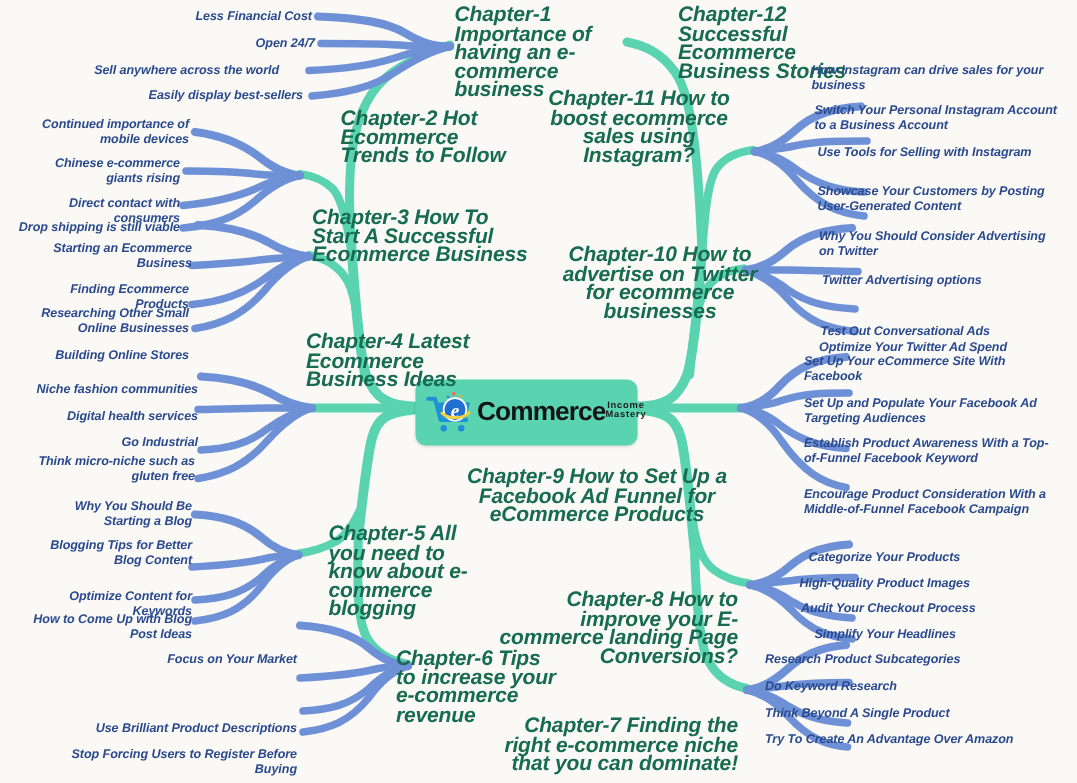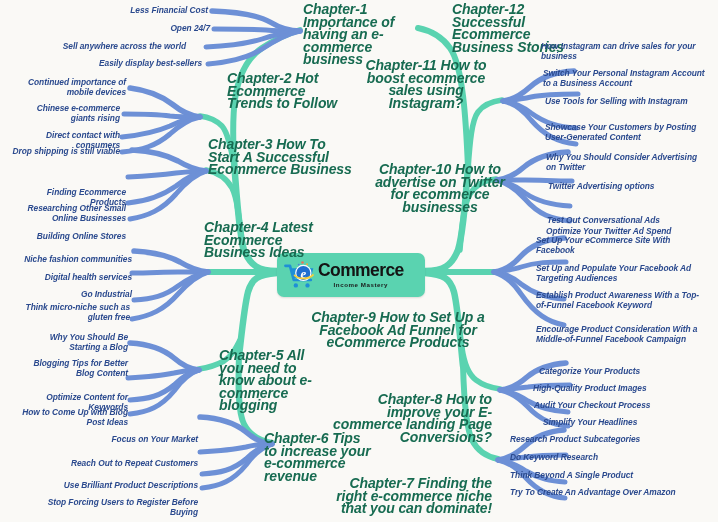--- a/index.html
+++ b/index.html
@@ -46,21 +46,21 @@
     position:absolute;
     left:277px;top:253px;
     width:148px;height:44px;
     background:#5ad3b0;
     border-radius:7px;
     display:flex;align-items:center;justify-content:flex-start;
     box-shadow:0 1px 2px rgba(0,0,0,.12);
   }
   #center-inner{display:flex;align-items:center;gap:1px;padding-left:6px;}
   .cart-wrap{position:relative;width:34px;height:30px;flex:0 0 auto;}
-  .logo-text{display:flex;flex-direction:column;line-height:1;}
+  .logo-text{display:flex;flex-direction:row;line-height:1;}
   .logo-main{
     font-size:17.5px;font-weight:bold;color:#141414;
     letter-spacing:-0.6px;font-family:"Liberation Sans",sans-serif;
   }
   .logo-sub{
     font-size:6.2px;font-weight:bold;color:#1b1b1b;
     letter-spacing:0.55px;text-align:center;margin-top:2px;
   }
 </style>
 </head>
@@ -208,36 +208,36 @@
   <div class="lbl leaf r" style="left:60px;top:5px;width:148px;">Less Financial Cost</div>
   <div class="lbl leaf r" style="left:60px;top:23px;width:150px;">Open 24/7</div>
   <div class="lbl leaf r" style="left:24px;top:41px;width:162px;">Sell anywhere across the world</div>
   <div class="lbl leaf r" style="left:40px;top:58px;width:162px;">Easily display best-sellers</div>
 
   <div class="lbl leaf r" style="left:18px;top:77px;width:108px;">Continued importance of mobile devices</div>
   <div class="lbl leaf r" style="left:12px;top:103px;width:108px;">Chinese e-commerce giants rising</div>
   <div class="lbl leaf r" style="left:10px;top:130px;width:110px;">Direct contact with consumers</div>
   <div class="lbl leaf r" style="left:10px;top:146px;width:110px;">Drop shipping is still viable</div>
 
+  <div class="lbl leaf r" style="left:24px;top:160px;width:104px;">Starting an Ecommerce Business</div>
   <div class="lbl leaf r" style="left:10px;top:187px;width:116px;">Finding Ecommerce Products</div>
   <div class="lbl leaf r" style="left:20px;top:203px;width:106px;">Researching Other Small Online Businesses</div>
   <div class="lbl leaf r" style="left:20px;top:231px;width:106px;">Building Online Stores</div>
 
   <div class="lbl leaf r" style="left:16px;top:254px;width:116px;">Niche fashion communities</div>
   <div class="lbl leaf r" style="left:26px;top:272px;width:106px;">Digital health services</div>
   <div class="lbl leaf r" style="left:36px;top:289px;width:96px;">Go Industrial</div>
   <div class="lbl leaf r" style="left:18px;top:302px;width:112px;">Think micro-niche such as gluten free</div>
 
   <div class="lbl leaf r" style="left:18px;top:332px;width:110px;">Why You Should Be Starting a Blog</div>
   <div class="lbl leaf r" style="left:16px;top:358px;width:112px;">Blogging Tips for Better Blog Content</div>
   <div class="lbl leaf r" style="left:12px;top:392px;width:116px;">Optimize Content for Keywords</div>
   <div class="lbl leaf r" style="left:22px;top:407px;width:106px;">How to Come Up with Blog Post Ideas</div>
 
   <div class="lbl leaf r" style="left:62px;top:434px;width:136px;">Focus on Your Market</div>
-  <div class="lbl leaf r" style="left:30px;top:458px;width:168px;">Reach Out to Repeat Customers</div>
   <div class="lbl leaf r" style="left:30px;top:480px;width:168px;">Use Brilliant Product Descriptions</div>
   <div class="lbl leaf r" style="left:40px;top:497px;width:158px;">Stop Forcing Users to Register Before Buying</div>
 
   <div class="lbl leaf l" style="left:541px;top:41px;width:172px;">How Instagram can drive sales for your business</div>
   <div class="lbl leaf l" style="left:543px;top:68px;width:168px;">Switch Your Personal Instagram Account to a Business Account</div>
   <div class="lbl leaf l" style="left:545px;top:96px;width:164px;">Use Tools for Selling with Instagram</div>
   <div class="lbl leaf l" style="left:545px;top:122px;width:170px;">Showcase Your Customers by Posting User-Generated Content</div>
 
   <div class="lbl leaf l" style="left:546px;top:152px;width:160px;">Why You Should Consider Advertising on Twitter</div>
   <div class="lbl leaf l" style="left:548px;top:181px;width:160px;">Twitter Advertising options</div>

